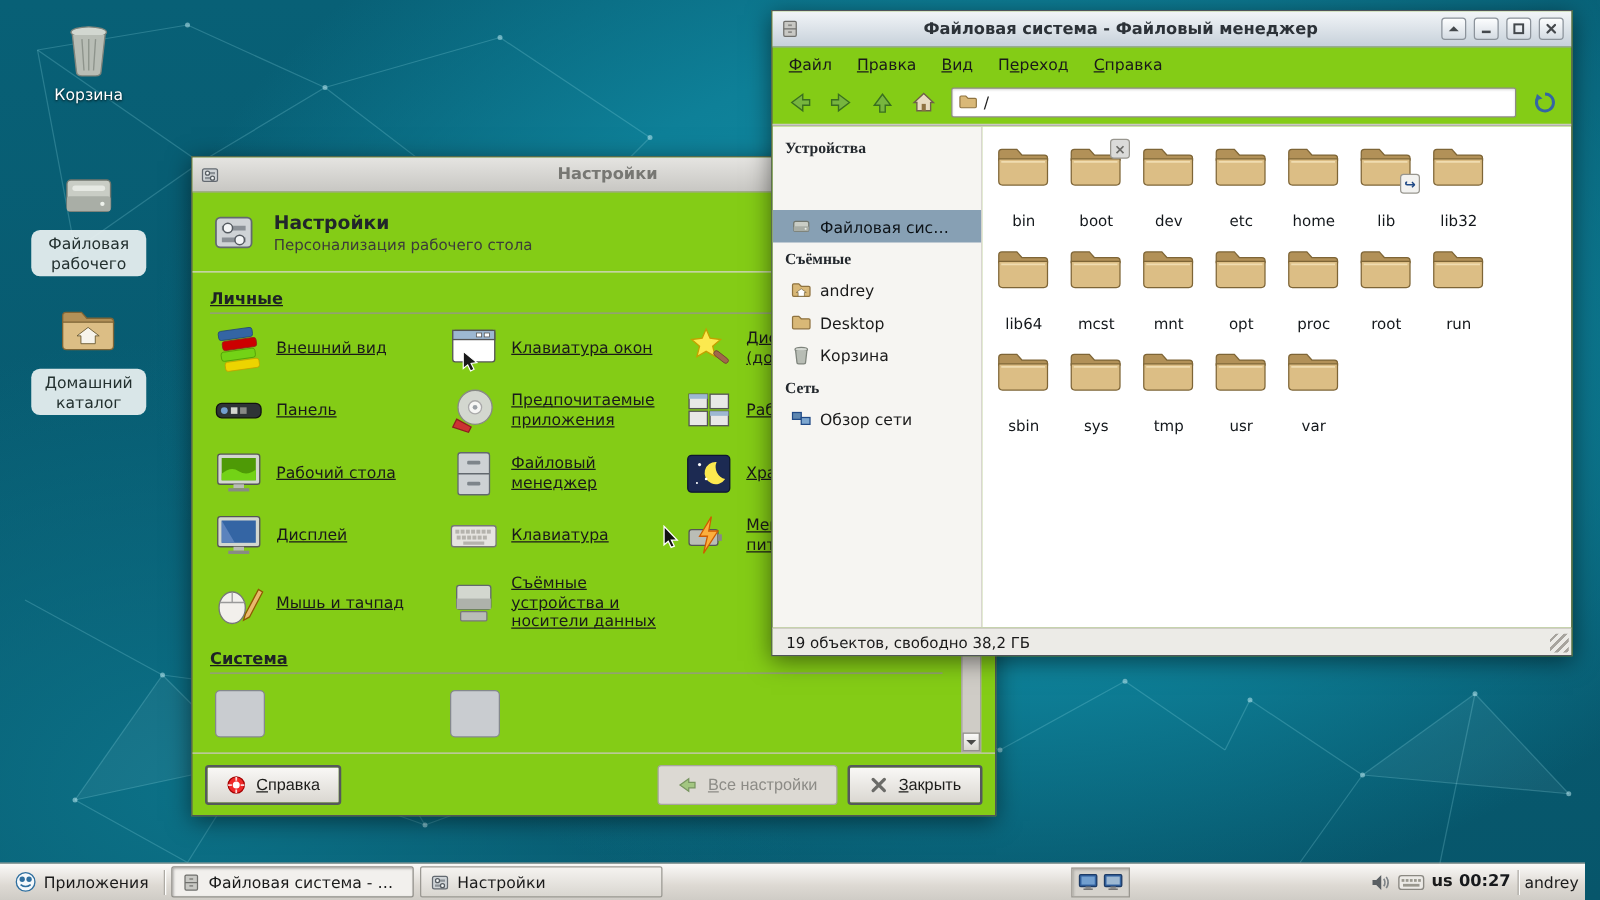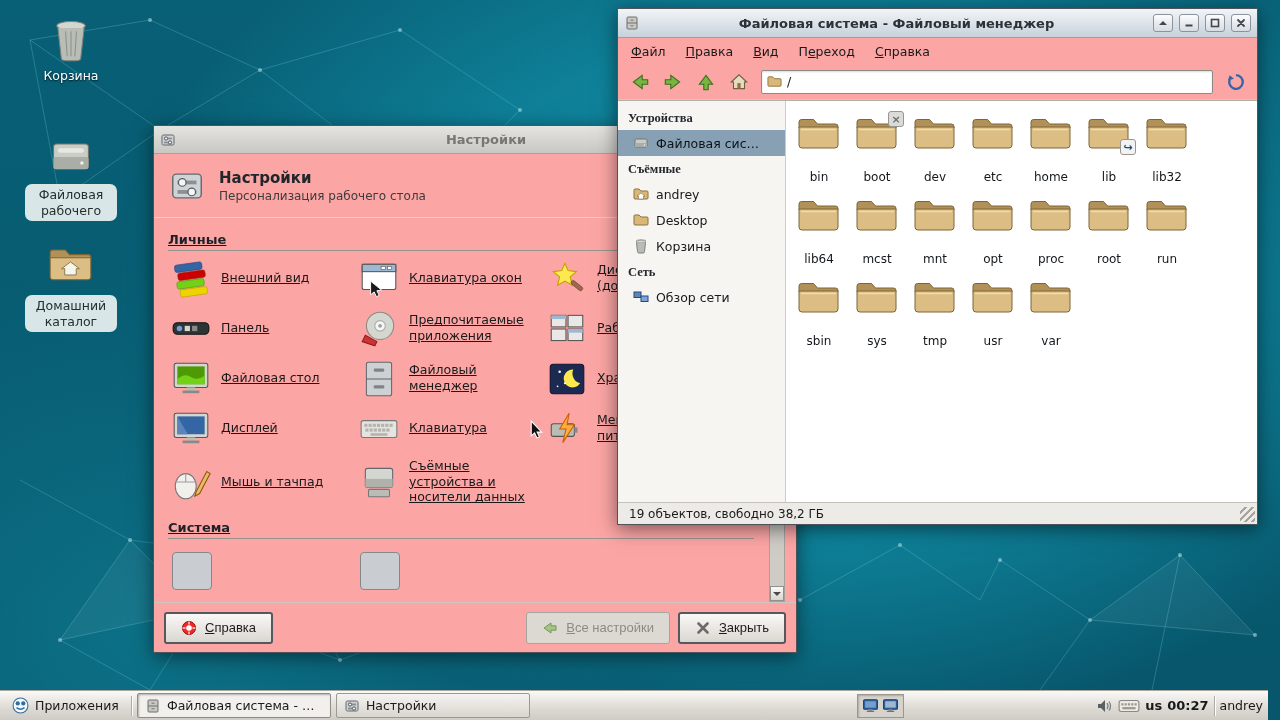--- a/index.html
+++ b/index.html
@@ -17,21 +17,21 @@
   .mesh { position:absolute; left:0; top:0; z-index:0; }
 
   
   .desktop-icon { position:absolute; left:25px; width:92px; display:flex; flex-direction:column; align-items:center; z-index:1; }
   .desktop-icon .dicon { width:48px; height:48px; }
   .dlabel { margin-top:4px; text-align:center; line-height:1.25; font-size:12.5px; }
   .dlabel.plain { color:#fff; text-shadow:0 1px 2px rgba(0,0,0,.85); }
   .dlabel.boxed { background:rgba(236,242,242,.92); color:#23302f; border-radius:7px; padding:3px 7px; }
 
   
-  .window { position:absolute; background:#fca5a5; border:1px solid #50545a; box-shadow:0 4px 18px rgba(0,0,0,.5);justify-content:center; }
+  .window { position:absolute; background:#84cc16; border:1px solid #50545a; box-shadow:0 4px 18px rgba(0,0,0,.5);justify-content:center; }
   .titlebar { height:29px; display:flex; align-items:center; gap:6px; padding:0 6px;
     background:linear-gradient(#f2f5f8,#c7d1da); border-bottom:1px solid #98a1aa; }
   .titlebar.inactive { background:linear-gradient(#e5e4e1,#c8c7c3); border-bottom:1px solid #a6a49f; }
   .titlebar .title { flex:1; text-align:center; font-weight:bold; font-size:13px; color:#2c3238; white-space:nowrap; overflow:hidden; }
   .titlebar.inactive .title { color:#777773; }
   .tb-btn { width:20px; height:18px; flex:none; display:flex; align-items:center; justify-content:center;
     background:linear-gradient(#fcfdfe,#d5dce3); border:1px solid #8c939b; border-radius:3px; }
   .win-icon { width:16px; height:16px; flex:none; }
 
   
@@ -71,21 +71,21 @@
   .menu-item { padding:4px 9px; }
   .accel { text-decoration:underline; }
   .toolbar { height:36px; display:flex; align-items:center; gap:4px; padding:0 7px; border-bottom:1px solid #ccc9c3; }
   .tool-btn { width:29px; height:27px; display:flex; align-items:center; justify-content:center; background:transparent; border:1px solid transparent; border-radius:3px; }
   .path-entry { flex:1; height:24px; margin:0 4px; background:#fff; border:1px solid #8d8b86; border-radius:2px;
     box-shadow:inset 0 1px 2px rgba(0,0,0,.15); display:flex; align-items:center; gap:5px; padding:0 5px; }
   .fm-body { flex:1; display:flex; border-top:1px solid #b3b0aa; overflow:hidden; }
   .fm-sidebar { width:168px; flex:none; background:#f6f5f2; border-right:1px solid #cfccc6; padding:4px 0; overflow:hidden; }
   .side-header { font-weight:bold; padding:6px 10px 4px; color:#24292e;font-family:Liberation Serif, serif; }
   .side-item { display:flex; align-items:center; gap:7px; padding:5px 8px 5px 15px; white-space:nowrap; }
-  .side-item.selected { background:#87a0b4; color:#0d1318; }
+  .side-item.selected { background:#87a0b4; color:#0d1318;margin-top:38px; }
   .side-icon { width:16px; height:16px; flex:none; }
   .fm-files { flex:1; background:#fff; padding:12px 4px; display:flex; flex-wrap:wrap; align-content:flex-start; overflow:hidden; }
   .file-item { width:58px; height:79px; margin-bottom:3px; display:flex; flex-direction:column; align-items:center; }
   .ficon { position:relative; width:46px; height:40px; }
   .fname { margin-top:17px; font-size:12px; color:#14181c; }
   .emblem { position:absolute; width:16px; height:16px; display:flex; align-items:center; justify-content:center;
     font-size:11px; font-weight:bold; background:#f2f2f0; border:1px solid #98968f; border-radius:3px; color:#555; }
   .emblem-x { top:-2px; right:-4px; background:#dbdbd9; color:#6a6a66; }
   .emblem-link { bottom:-2px; right:-4px; color:#204a87; }
   .statusbar { height:22px; border-top:1px solid #c6c3bd; display:flex; align-items:center; padding:0 11px; font-size:12px; position:relative; background:#ecebe7; }
@@ -318,21 +318,21 @@
       <div class="tile">
         <span class="tile-icon">
           <svg viewBox="0 0 40 40">
               <rect x="4" y="5" width="32" height="23" rx="2" fill="#d3d7cf" stroke="#555"></rect>
               <rect x="7" y="8" width="26" height="17" fill="#4e9a06"></rect>
               <path d="M7 20q7-6 13-2t13-1v8H7z" fill="#73d216"></path>
               <rect x="16" y="28" width="8" height="3" fill="#babdb6"></rect>
               <rect x="12" y="31" width="16" height="2.5" fill="#888a85"></rect>
             </svg>
         </span>
-        <span class="tile-label">Файловая стол</span>
+        <span class="tile-label">Рабочий стола</span>
       </div>
       <div class="tile">
         <span class="tile-icon">
           <svg viewBox="0 0 40 40">
               <rect x="8" y="4" width="24" height="32" rx="2" fill="#cdd1d4" stroke="#62686e"></rect>
               <line x1="8" y1="20" x2="32" y2="20" stroke="#62686e"></line>
               <rect x="15" y="10" width="10" height="3" rx="1" fill="#7d848a"></rect>
               <rect x="15" y="26" width="10" height="3" rx="1" fill="#7d848a"></rect>
             </svg>
         </span>

